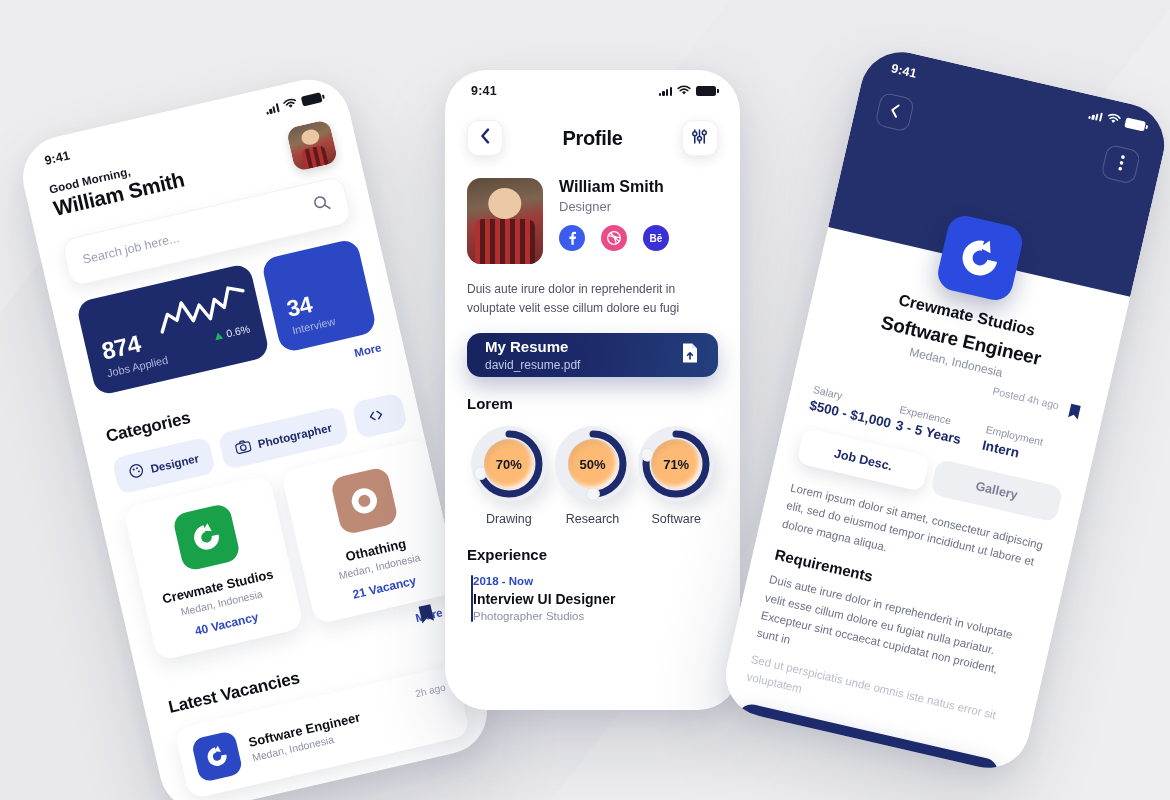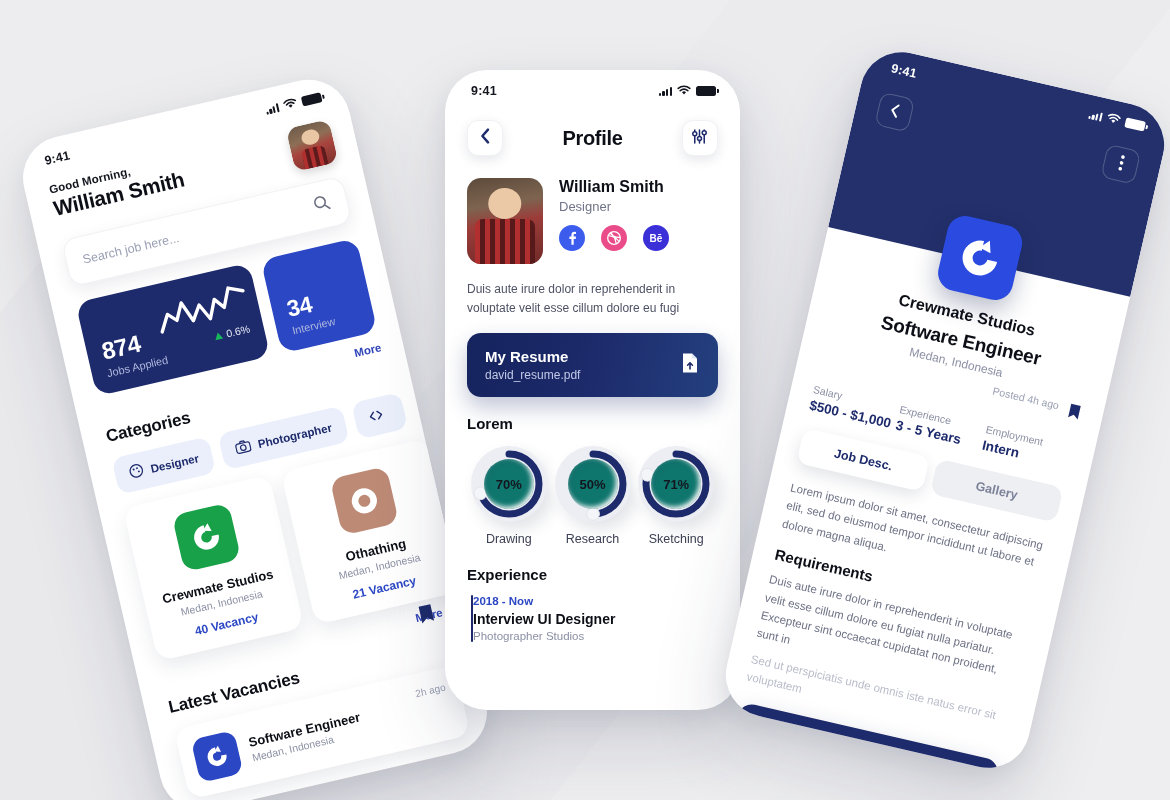--- a/index.html
+++ b/index.html
@@ -223,38 +223,38 @@
   .prof-role { font-size: 13px; color:#6f7487; margin-top: 3px; }
   .socials { display:flex; gap: 16px; margin-top: 11px; }
   .soc { width: 26px; height: 26px; border-radius: 50%; display:flex;align-items:center;justify-content:center;
     color:#fff; font-size: 12px; font-weight: bold; }
 
   .p2-bio { font-size: 12px; color:#4d5264; line-height: 1.55; margin-top: 16px; }
 
   .resume-card {
     margin-top: 16px; border-radius: 14px;
     background: linear-gradient(100deg,#15235e 0%,#1d2a6b 50%,#24407f 100%);
-    padding: 15px 18px; display:flex; align-items:center; justify-content:space-between;
+    padding: 5px 18px; display:flex; align-items:center; justify-content:space-between;
     box-shadow: 0 10px 22px rgba(29,42,107,.28);
   }
   .resume-t { font-size: 15px; font-weight: bold; color:#fff; }
   .resume-s { font-size: 12px; color:#c2c9e6; margin-top: 3px; }
 
   .skills-h { font-size: 15px; font-weight: bold; color:#0d0f17; margin-top: 18px; }
   .rings { display:flex; justify-content: space-between; margin-top: 14px; }
   .ring-wrap { text-align:center; width: 90px; }
   .ring { position: relative; width: 76px; height: 76px; margin: 0 auto; }
   .ring .dial {
     position:absolute; inset:0; border-radius:50%;
     background:#eceef3;
     box-shadow: 6px 8px 16px rgba(40,46,80,.13), -4px -4px 10px #ffffff;
   }
   .ring .hole {
     position:absolute; inset: 13px; border-radius:50%;
-    background:#0f766e;
+    background:#fdba74;
     box-shadow: inset 2px 3px 6px rgba(40,46,80,.10), inset -2px -2px 5px #fff;
     display:flex; align-items:center; justify-content:center;
   }
   .ring .pct { font-size: 13px; font-weight: bold; color:#14161f; }
   .ring svg { position:absolute; inset:0; }
   .ring-lab { font-size: 12.5px; color:#3c4154; margin-top: 10px; }
 
   .exp-h { font-size: 15px; font-weight: bold; color:#0d0f17; margin-top: 20px; }
   .exp-row { display:flex; gap: 0; margin-top: 12px; }
   .exp-line { width: 2px; background:#1d2a6b; border-radius:2px; flex:none; margin-left:4px;}
@@ -585,21 +585,21 @@
           <div class="ring">
             <div class="dial"></div>
             <svg viewBox="0 0 76 76">
                   <circle id="r2" cx="38" cy="38" r="30" fill="none" stroke="#1d2a6b" stroke-width="7" stroke-linecap="round" transform="rotate(-90 38 38)" stroke-dasharray="150.79644737231007 188.49555921538757"></circle>
                   <circle id="k2" cx="9.468304511145394" cy="28.729490168751568" r="6.4" fill="#f4f5f8" stroke="#e3e5ec" stroke-width="1"></circle>
                 </svg>
             <div class="hole">
                   <span class="pct">71%</span>
                 </div>
           </div>
-          <div class="ring-lab">Sketching</div>
+          <div class="ring-lab">Software</div>
         </div>
       </div>
 
       <div class="exp-h">Experience</div>
       <div class="exp-row">
         <div class="exp-line"></div>
         <div>
           <div class="exp-date">2018 - Now</div>
           <div class="exp-title">Interview UI Designer</div>
           <div class="exp-co">Photographer Studios</div>

